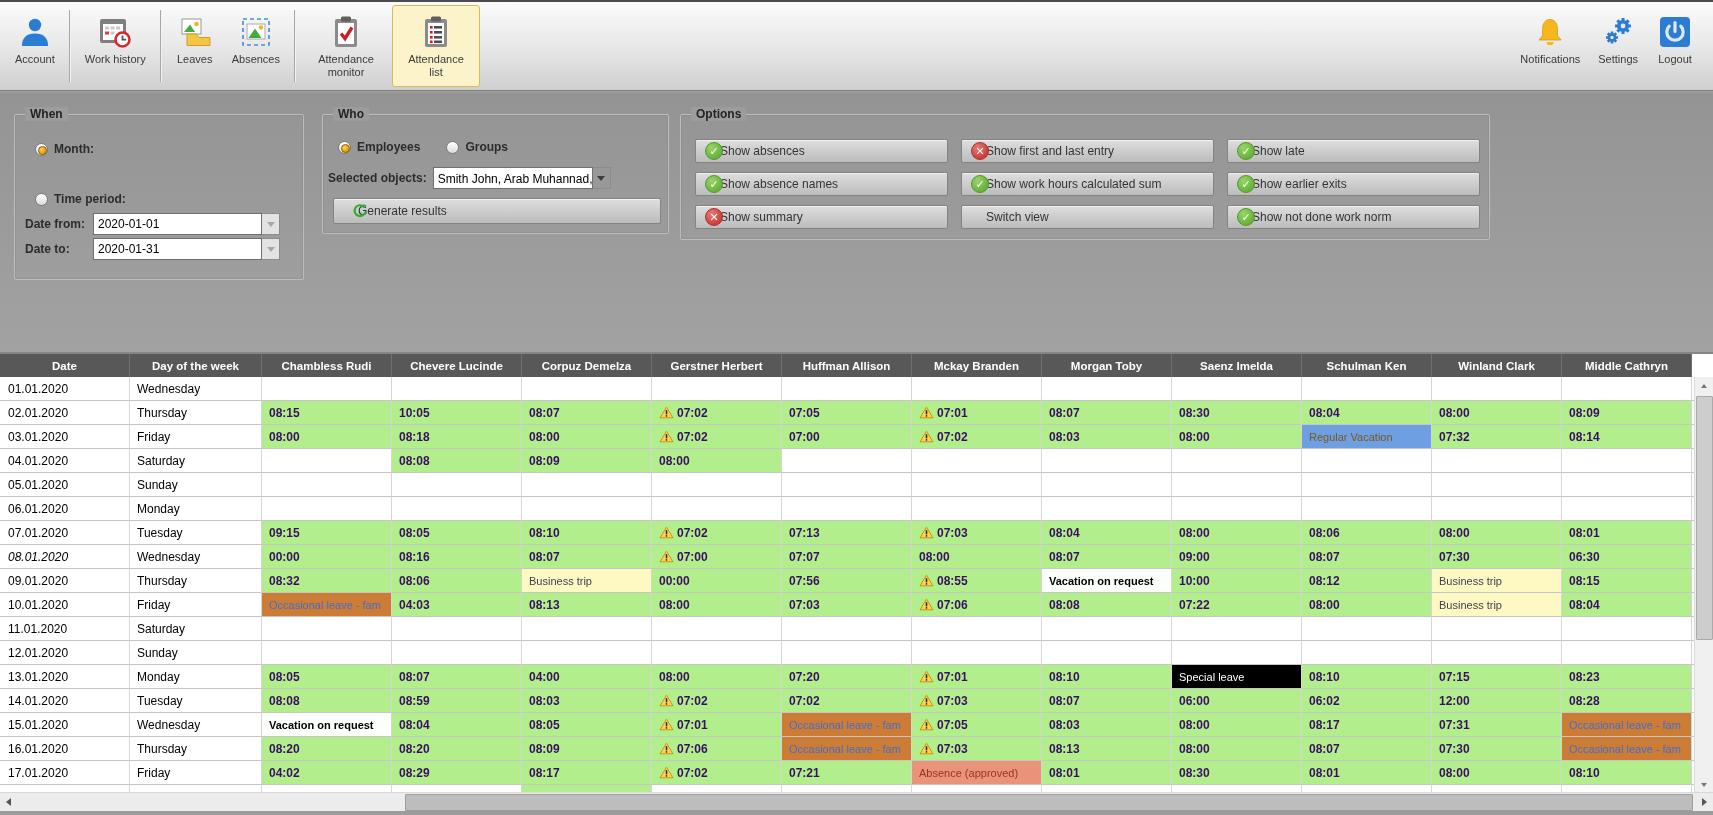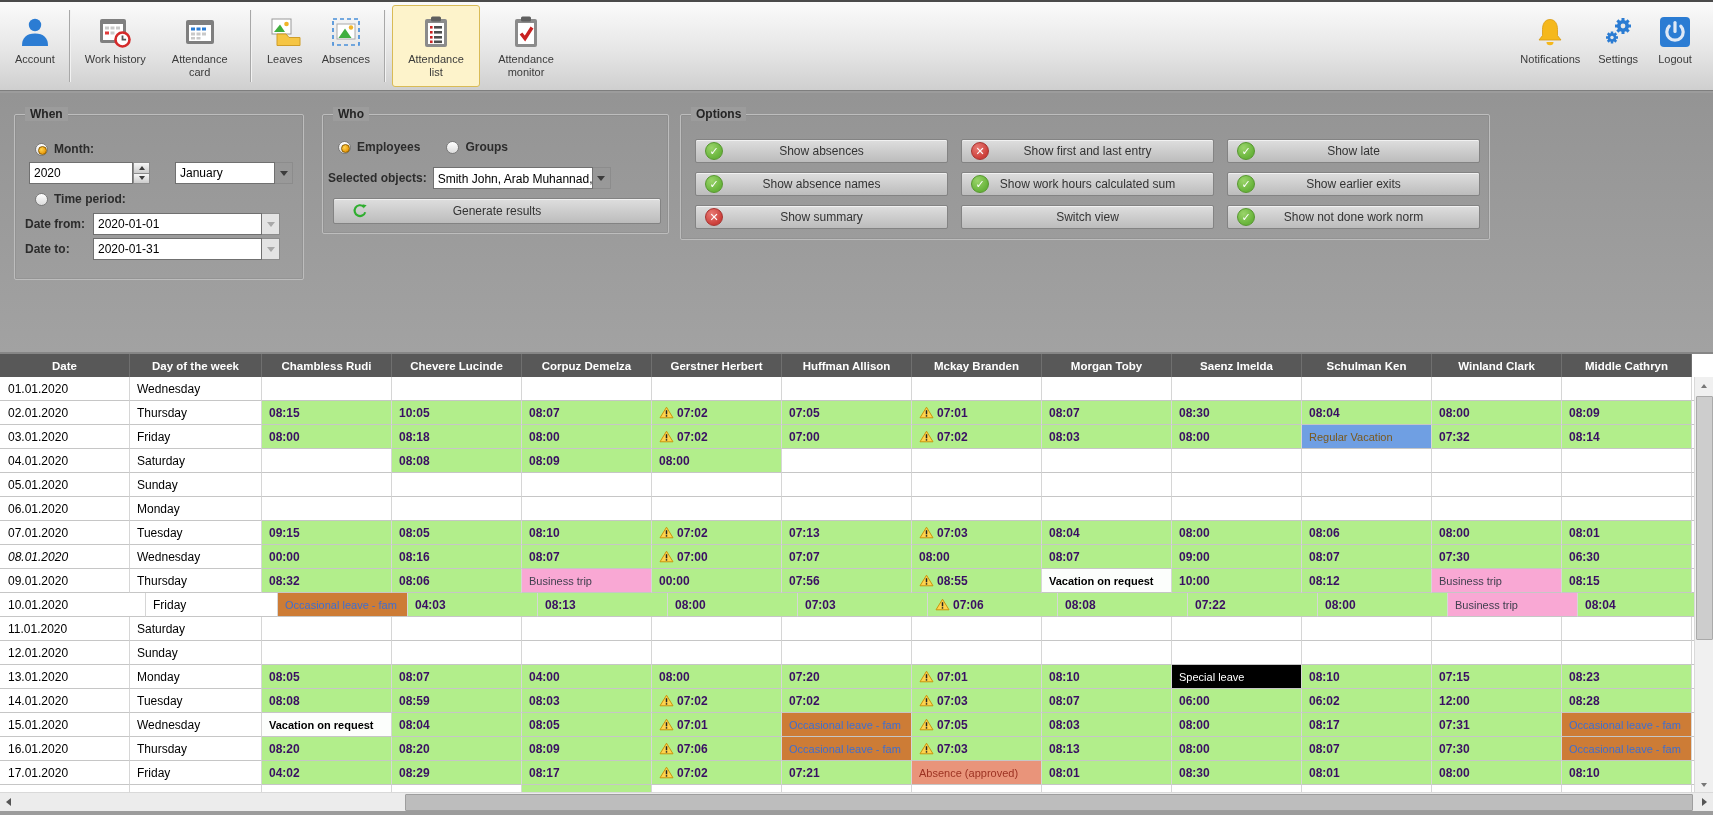--- a/index.html
+++ b/index.html
@@ -51,21 +51,21 @@
   .spin{width:17px;height:22px;box-sizing:border-box;display:flex;flex-direction:column;}
   .spin span{flex:1;border:1px solid #8c8c8c;background:linear-gradient(#f7f7f7,#cccccc);
     display:flex;align-items:center;justify-content:center;}
   .spin span:first-child{border-bottom:none;}
   .tri-up{width:0;height:0;border-left:3.5px solid transparent;border-right:3.5px solid transparent;border-bottom:4px solid #3c3c3c;}
   .tri-dn{width:0;height:0;border-left:3.5px solid transparent;border-right:3.5px solid transparent;border-top:4px solid #3c3c3c;}
 
   .btn{background:linear-gradient(#dedede,#bcbcbc);border:1px solid #838383;border-radius:2px;
     box-shadow:inset 0 1px 0 #f1f1f1;color:#333;font-size:12px;display:flex;align-items:center;
     box-sizing:border-box;position:relative;cursor:default;}
-  .btn .cap{flex:1;text-align:center;padding:0 24px;white-space:nowrap;overflow:hidden;}
+  .btn .cap{flex:1;padding:0 24px;white-space:nowrap;overflow:hidden;}
   .state-icon{position:absolute;left:9px;width:16px;height:16px;border-radius:50%;color:#fff;
     font-size:11px;font-weight:bold;display:flex;align-items:center;justify-content:center;line-height:1;}
   .state-icon.on{background:radial-gradient(circle at 35% 30%,#9ad46a,#67b33a 70%);border:1px solid #55962e;}
   .state-icon.off{background:radial-gradient(circle at 35% 30%,#e87a74,#cc3f3a 70%);border:1px solid #a63330;}
   .gen-icon{position:absolute;left:18px;width:16px;height:16px;}
   #options-grid{position:absolute;left:14px;top:24px;display:grid;
     grid-template-columns:repeat(3,253px);grid-auto-rows:24px;column-gap:13px;row-gap:9px;}
   #options-grid .btn{height:24px;}
 
   
@@ -79,21 +79,21 @@
   .td{box-sizing:border-box;border-right:1px solid #d6d6d6;border-bottom:1px solid #c6c6c6;
     font-size:12px;display:flex;align-items:center;white-space:nowrap;overflow:hidden;background:#fff;}
   .td.fill{flex:1;border-right:none;background:#fff;}
   .td.date{padding-left:8px;color:#000;}
   .td.day{padding-left:7px;color:#000;}
   .td.emp{padding-left:7px;}
   .td.time{background:#b2ee8b;color:#3a0f63;font-weight:bold;}
   .td .warn{width:15px;height:13px;margin-right:3px;flex:0 0 auto;}
   .td.abs{font-size:11px;}
   .c-rv{background:#6f9fe3;color:#7a591d;}
-  .c-bt{background:#f9a8d4;color:#3f3f4e;}
+  .c-bt{background:#fef9c3;color:#3f3f4e;}
   .c-vr{background:#fcfefc;color:#000;font-weight:600;}
   .c-ol{background:#cd7c36;color:#3e6fd0;}
   .c-sl{background:#000;color:#fff;}
   .c-aa{background:#e9947a;color:#9c3222;}
 
   
   .vscroll{position:absolute;right:0;top:23px;width:18px;bottom:18px;background:#f0f0f0;border-left:1px solid #d9d9d9;}
   .vscroll .arrow{position:absolute;left:0;width:18px;height:17px;display:flex;align-items:center;justify-content:center;background:#f0f0f0;}
   .vscroll .arrow.up{top:0;}
   .vscroll .arrow.down{bottom:0;}
@@ -132,37 +132,20 @@
               <rect x="12.5" y="11.5" width="4" height="3" fill="#c9c9c9"></rect>
               <rect x="18" y="11.5" width="4" height="3" fill="#c9c9c9"></rect>
               <rect x="7" y="16.5" width="4" height="3" fill="#e23b3b"></rect>
               <rect x="12.5" y="16.5" width="4" height="3" fill="#c9c9c9"></rect>
               <circle cx="24.5" cy="24.5" r="7" fill="#fff" stroke="#d42a2a" stroke-width="2.6"></circle>
               <path d="M24.5 20.5 v4.2 h3.6" stroke="#555" stroke-width="1.8" fill="none"></path>
             </svg>
           </div>
           <div class="tb-label">Work history</div>
         </div>
-        <div class="tb-btn">
-          <div class="tb-icon">
-            <svg viewBox="0 0 34 34">
-              <rect x="3" y="5" width="28" height="24" rx="2" fill="#7f7f7f"></rect>
-              <rect x="6" y="10" width="22" height="16" fill="#fff"></rect>
-              <rect x="8" y="12.5" width="4" height="3" fill="#2b7cd3"></rect>
-              <rect x="13.5" y="12.5" width="4" height="3" fill="#2b7cd3"></rect>
-              <rect x="19" y="12.5" width="4" height="3" fill="#2b7cd3"></rect>
-              <rect x="8" y="17.5" width="4" height="3" fill="#c9c9c9"></rect>
-              <rect x="13.5" y="17.5" width="4" height="3" fill="#c9c9c9"></rect>
-              <rect x="19" y="17.5" width="4" height="3" fill="#c9c9c9"></rect>
-              <rect x="8" y="22" width="4" height="2.5" fill="#c9c9c9"></rect>
-              <rect x="13.5" y="22" width="4" height="2.5" fill="#c9c9c9"></rect>
-            </svg>
-          </div>
-          <div class="tb-label">Attendance card</div>
-        </div>
         <div class="tb-sep"></div>
         <div class="tb-btn">
           <div class="tb-icon">
             <svg viewBox="0 0 34 34">
               <rect x="4" y="4" width="19" height="15" fill="#fff" stroke="#999"></rect>
               <path d="M6 17 L12 9.5 L17 17 Z" fill="#3fae3f"></path>
               <circle cx="18.5" cy="9" r="2.3" fill="#f0b429"></circle>
               <path d="M9 19 h9 l3 3.5 h11 v8 h-23 z" fill="#f5c544" stroke="#cf9d28"></path>
             </svg>
           </div>
@@ -173,48 +156,48 @@
             <svg viewBox="0 0 34 34">
               <rect x="4" y="4" width="26" height="26" fill="none" stroke="#4a90d9" stroke-width="1.7" stroke-dasharray="4 3"></rect>
               <rect x="8" y="9" width="18" height="15" fill="#fff" stroke="#aaa"></rect>
               <path d="M9.5 23 L16 13.5 L22.5 23 Z" fill="#3fae3f"></path>
               <circle cx="22" cy="12.5" r="2.2" fill="#f0b429"></circle>
             </svg>
           </div>
           <div class="tb-label">Absences</div>
         </div>
         <div class="tb-sep"></div>
+        <div class="tb-btn">
+          <div class="tb-icon">
+            <svg viewBox="0 0 34 34">
+              <rect x="6" y="4" width="22" height="28" rx="2" fill="#8b8b8b"></rect>
+              <rect x="9" y="8" width="16" height="21" fill="#fff"></rect>
+              <rect x="12" y="1.5" width="10" height="5" rx="1.5" fill="#5f5f5f"></rect>
+              <path d="M12 18.5 l4 5 l7 -11" stroke="#c92121" stroke-width="3.4" fill="none"></path>
+            </svg>
+          </div>
+          <div class="tb-label">Attendance monitor</div>
+        </div>
         <div class="tb-btn selected">
           <div class="tb-icon">
             <svg viewBox="0 0 34 34">
               <rect x="6" y="4" width="22" height="28" rx="2" fill="#8b8b8b"></rect>
               <rect x="9" y="8" width="16" height="21" fill="#fff"></rect>
               <rect x="12" y="1.5" width="10" height="5" rx="1.5" fill="#5f5f5f"></rect>
               <rect x="11" y="11" width="2.6" height="2.6" fill="#c92121"></rect>
               <rect x="15" y="11" width="8" height="2.6" fill="#4d4d4d"></rect>
               <rect x="11" y="16" width="2.6" height="2.6" fill="#c92121"></rect>
               <rect x="15" y="16" width="8" height="2.6" fill="#4d4d4d"></rect>
               <rect x="11" y="21" width="2.6" height="2.6" fill="#c92121"></rect>
               <rect x="15" y="21" width="8" height="2.6" fill="#4d4d4d"></rect>
               <rect x="11" y="25.5" width="2.6" height="2.6" fill="#c92121"></rect>
               <rect x="15" y="25.5" width="8" height="2.6" fill="#4d4d4d"></rect>
             </svg>
           </div>
           <div class="tb-label">Attendance list</div>
-        </div>
-        <div class="tb-btn">
-          <div class="tb-icon">
-            <svg viewBox="0 0 34 34">
-              <rect x="6" y="4" width="22" height="28" rx="2" fill="#8b8b8b"></rect>
-              <rect x="9" y="8" width="16" height="21" fill="#fff"></rect>
-              <rect x="12" y="1.5" width="10" height="5" rx="1.5" fill="#5f5f5f"></rect>
-              <path d="M12 18.5 l4 5 l7 -11" stroke="#c92121" stroke-width="3.4" fill="none"></path>
-            </svg>
-          </div>
-          <div class="tb-label">Attendance monitor</div>
         </div>
       </div>
     <div class="tb-right" id="toolbar-right">
         <div class="tb-btn">
           <div class="tb-icon">
             <svg viewBox="0 0 34 34">
               <path d="M17 4.5 C11.5 4.5 9.5 9.5 9.5 14.5 L9.5 20.5 L6 25 L28 25 L24.5 20.5 L24.5 14.5 C24.5 9.5 22.5 4.5 17 4.5 Z" fill="#f5b81c" stroke="#d89a10" stroke-width="0.8"></path>
               <path d="M13.5 27 a3.5 3.2 0 0 0 7 0 Z" fill="#f5b81c"></path>
             </svg>
           </div>
@@ -257,36 +240,20 @@
   </div>
 
   <div class="filters">
 
     <div class="group g-when">
       <span class="group-title">When</span>
       <div class="row-line" style="left:20px;top:27px;">
         <span class="radio checked"></span>
         <span class="lbl">Month:</span>
       </div>
-      <div class="row-line" style="left:14px;top:47px;">
-        <input class="ibox" style="width: 104px;" value="2020">
-        <span class="spin" style="margin-left:-6px;">
-          <span>
-              <i class="tri-up"></i>
-            </span>
-          <span>
-              <i class="tri-dn"></i>
-            </span>
-        </span>
-        <span style="width:13px;"></span>
-        <span class="ibox" style="width:100px;">January</span>
-        <span class="dd-btn" style="margin-left:-6px;">
-            <i class="tri"></i>
-          </span>
-      </div>
       <div class="row-line" style="left:20px;top:77px;">
         <span class="radio"></span>
         <span class="lbl">Time period:</span>
       </div>
       <div class="row-line" style="left:10px;top:98px;">
         <span class="lbl" style="width:62px;">Date from:</span>
         <input class="ibox" style="width: 169px;" value="2020-01-01">
         <span class="dd-btn disabled" style="margin-left:-6px;">
             <i class="tri"></i>
           </span>
@@ -671,21 +638,21 @@
           <div class="td emp time" style="width: 130px;">
             <span>08:12</span>
           </div>
           <div class="td emp abs c-bt" style="width: 130px;">Business trip</div>
           <div class="td emp time" style="width: 130px;">
             <span>08:15</span>
           </div>
           <div class="td fill"></div>
         </div>
         <div class="trow">
-          <div class="td date" style="width: 146px;">10.01.2020</div>
+          <div class="td date" style="width: 130px;">10.01.2020</div>
           <div class="td day" style="width: 132px;">Friday</div>
           <div class="td emp abs c-ol" style="width: 130px;">Occasional leave - fam</div>
           <div class="td emp time" style="width: 130px;">
             <span>04:03</span>
           </div>
           <div class="td emp time" style="width: 130px;">
             <span>08:13</span>
           </div>
           <div class="td emp time" style="width: 130px;">
             <span>08:00</span>

